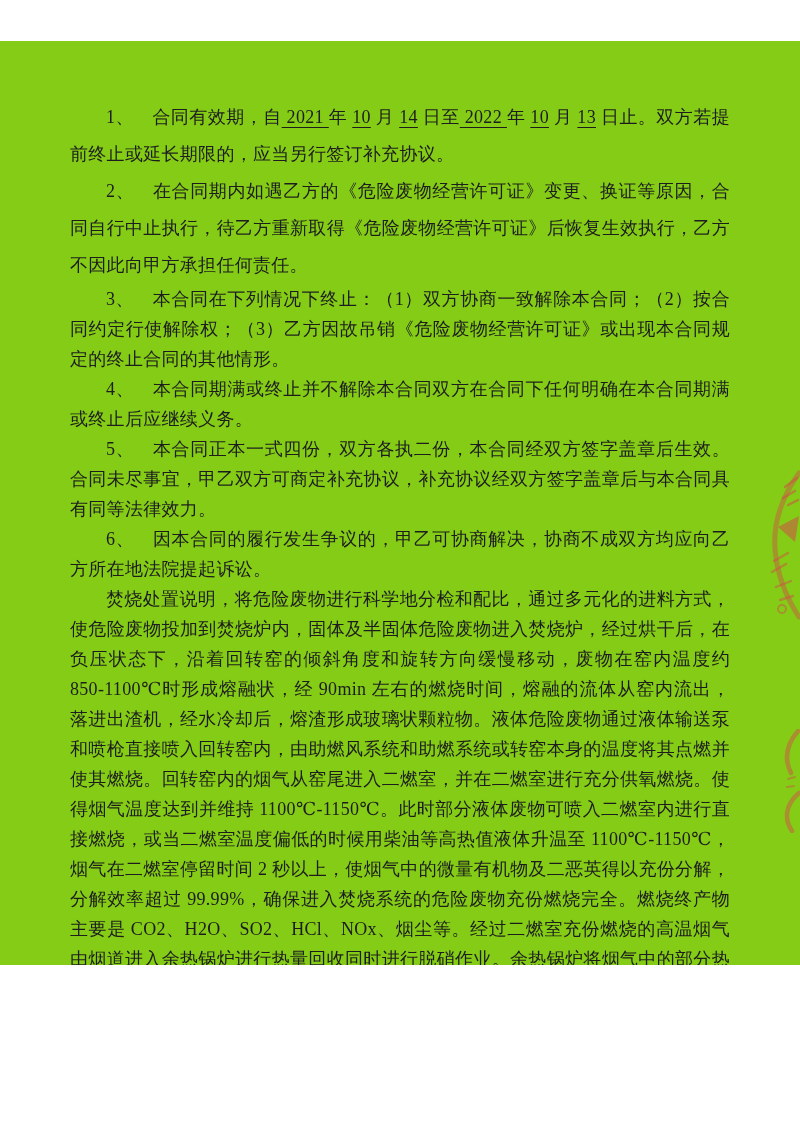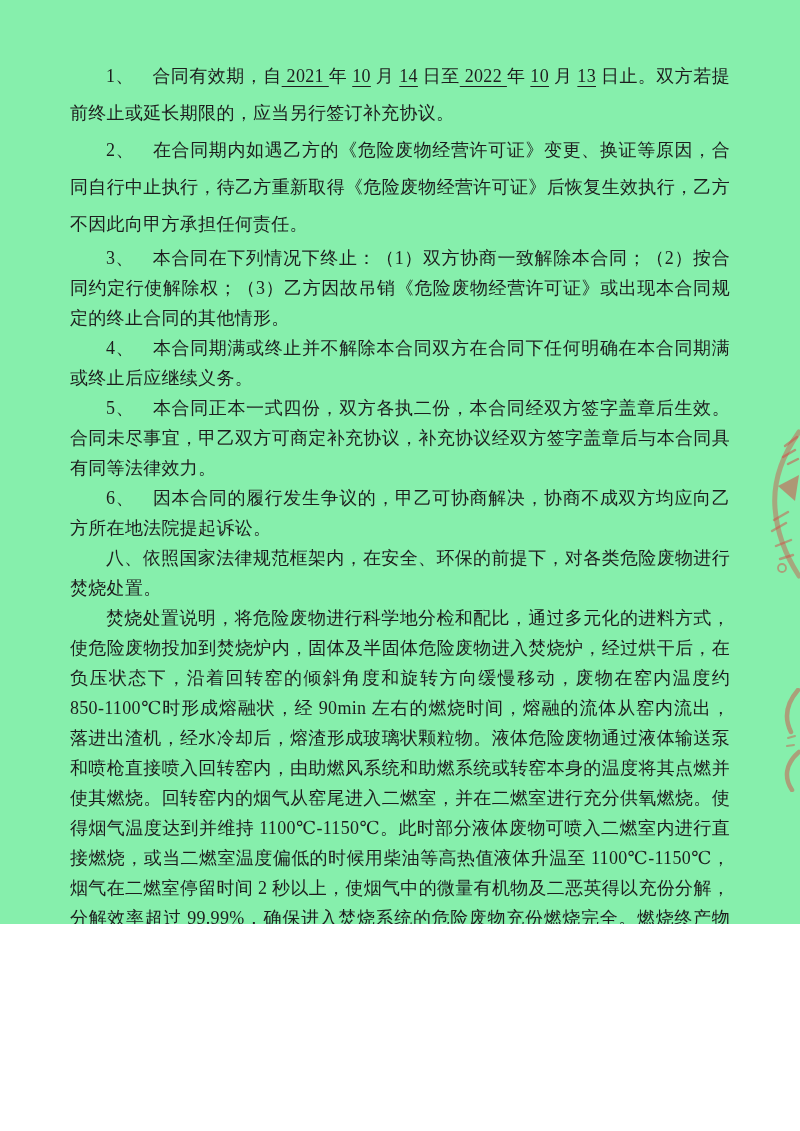--- a/index.html
+++ b/index.html
@@ -8,22 +8,23 @@
   body {
     width: 800px; height: 1131px;
     background: #ffffff;
     font-family: "Liberation Serif", "DejaVu Serif", serif;
     color: var(--ink);
     overflow: hidden;
   }
   .page {
     position: relative;
     width: 800px; height: 924px;
-    background: #86efac;
+    background: #84cc16;
     overflow: hidden;
+    margin-top: 41px;
   }
   .content {
     position: absolute;
     left: 70px; right: 70px; top: 58px;
     font-size: 18px;
     text-align: justify;
     letter-spacing: 0.3px;
   }
   .para {
     margin: 0;
@@ -57,21 +58,20 @@
 
 <div class="page">
 
   <div class="content">
       <p class="para"><span>1、　合同有效期，自</span><span class="u"> 2021 </span><span>年 </span><span class="u">10</span><span> 月 </span><span class="u">14</span><span> 日至</span><span class="u"> 2022 </span><span>年 </span><span class="u">10</span><span> 月 </span><span class="u">13</span><span> 日止。双方若提前终止或延长期限的，应当另行签订补充协议。</span></p>
       <p class="para"><span>2、　在合同期内如遇乙方的《危险废物经营许可证》变更、换证等原因，合同自行中止执行，待乙方重新取得《危险废物经营许可证》后恢复生效执行，乙方不因此向甲方承担任何责任。</span></p>
       <p class="para"><span>3、　本合同在下列情况下终止：（1）双方协商一致解除本合同；（2）按合同约定行使解除权；（3）乙方因故吊销《危险废物经营许可证》或出现本合同规定的终止合同的其他情形。</span></p>
       <p class="para"><span>4、　本合同期满或终止并不解除本合同双方在合同下任何明确在本合同期满或终止后应继续义务。</span></p>
       <p class="para"><span>5、　本合同正本一式四份，双方各执二份，本合同经双方签字盖章后生效。合同未尽事宜，甲乙双方可商定补充协议，补充协议经双方签字盖章后与本合同具有同等法律效力。</span></p>
       <p class="para"><span>6、　因本合同的履行发生争议的，甲乙可协商解决，协商不成双方均应向乙方所在地法院提起诉讼。</span></p>
-      <p class="para"><span>八、依照国家法律规范框架内，在安全、环保的前提下，对各类危险废物进行焚烧处置。</span></p>
       <p class="para"><span>焚烧处置说明，将危险废物进行科学地分检和配比，通过多元化的进料方式，使危险废物投加到焚烧炉内，固体及半固体危险废物进入焚烧炉，经过烘干后，在负压状态下，沿着回转窑的倾斜角度和旋转方向缓慢移动，废物在窑内温度约 850-1100℃时形成熔融状，经 90min 左右的燃烧时间，熔融的流体从窑内流出，落进出渣机，经水冷却后，熔渣形成玻璃状颗粒物。液体危险废物通过液体输送泵和喷枪直接喷入回转窑内，由助燃风系统和助燃系统或转窑本身的温度将其点燃并使其燃烧。回转窑内的烟气从窑尾进入二燃室，并在二燃室进行充分供氧燃烧。使得烟气温度达到并维持 1100℃-1150℃。此时部分液体废物可喷入二燃室内进行直接燃烧，或当二燃室温度偏低的时候用柴油等高热值液体升温至 1100℃-1150℃，烟气在二燃室停留时间 2 秒以上，使烟气中的微量有机物及二恶英得以充份分解，分解效率超过 99.99%，确保进入焚烧系统的危险废物充份燃烧完全。燃烧终产物主要是 CO2、H2O、SO2、HCl、NOx、烟尘等。经过二燃室充份燃烧的高温烟气由烟道进入余热锅炉进行热量回收同时进行脱硝作业。余热锅炉将烟气中的部分热能回收，产生的蒸汽供内部使用。锅炉进口喷入尿素水溶液对烟气中的 NOx 进行还原脱除。烟气经过余热锅炉后，温度由原来的 1100℃ -1150℃降至 500℃以上进入急冷塔。为减少“二恶英”再合成的机会，减少在 200～500℃的滞留时间，烟气在急冷塔内的停留时间小于 1 秒钟。从急冷塔出来的烟气温度由原来的 550-600℃降至 165-185℃，经“急冷”后的烟气进入急冷塔和除尘器间的烟道，在烟道中喷入活性炭和消石灰（活性炭的的作用是吸附二噁英、重金属及其氧化物，消石灰的作用是进行少量脱酸和增加布袋的抗烧袋性能）。混合消石灰和活性炭的烟气进入布袋式除尘器，在滤布的进气面由活性炭、消石灰、烟尘共同构成滤饼，当烟气通过滤饼时，进行不断吸附和酸碱中和反应。通过滤布的烟气中烟尘、活性炭、消石灰等固体颗粒物已基本被脱尽，烟气主要由 CO2、H2O 和未能完全中和的酸性气体（SO2、HCl、NOx）构成。通过引风机将布袋出口烟气抽入湿法脱酸系统。</span></p>
     </div>
 
   <div class="footer">5/6</div>
 
   <svg class="seal seal-upper" viewBox="0 0 36 152" xmlns="http://www.w3.org/2000/svg" aria-hidden="true">
     <path d="M35 4 C18 28 9 54 11 80 C13 106 22 128 35 148" fill="none" stroke="currentColor" stroke-width="5" opacity="0.45" stroke-linecap="round"></path>
     <path d="M21 18 L33 9 M19 29 L31 22 M24 36 L34 31" fill="none" stroke="currentColor" stroke-width="2.4" opacity="0.55" stroke-linecap="round"></path>
     <path d="M14 58 L35 47 L31 73 Z" fill="currentColor" opacity="0.55"></path>
     <path d="M10 92 L24 84 M8 103 L22 95 M12 118 L27 112 M16 131 L29 127" fill="none" stroke="currentColor" stroke-width="2.4" opacity="0.5" stroke-linecap="round"></path>

